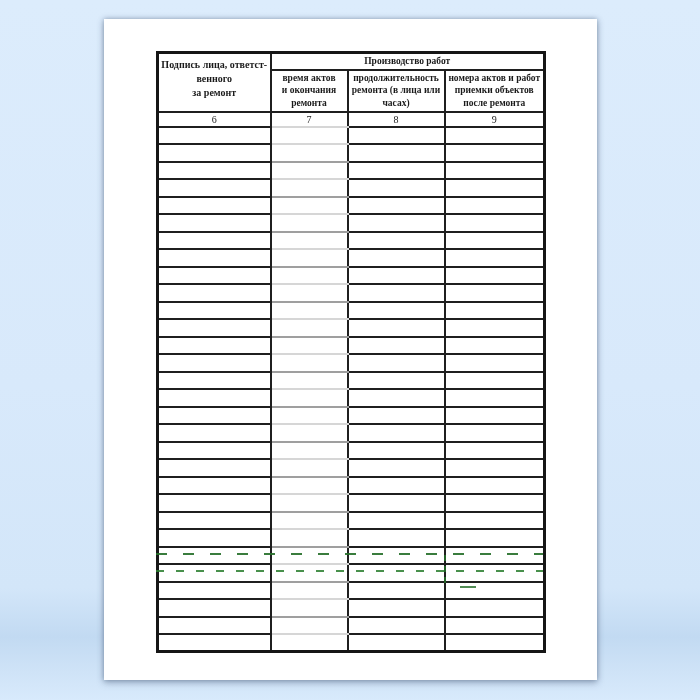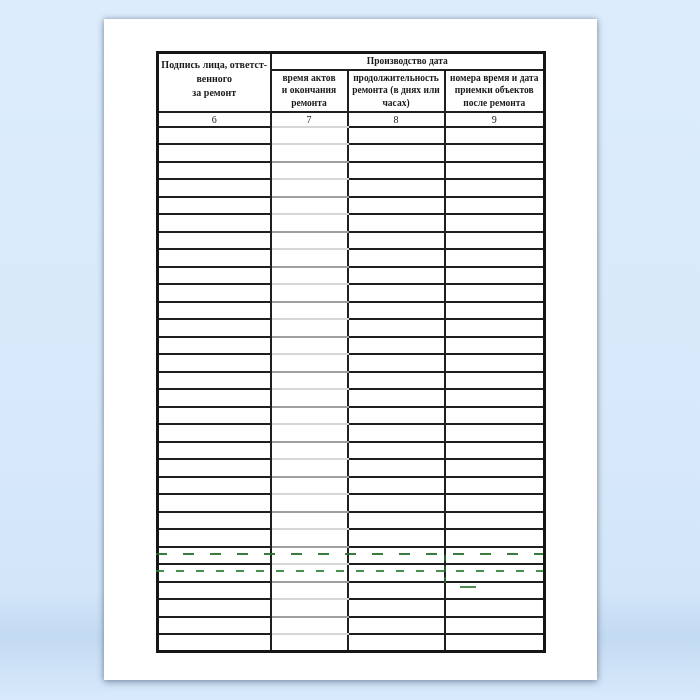--- a/index.html
+++ b/index.html
@@ -61,30 +61,30 @@
         <col class="c6">
           <col class="c7">
           <col class="c8">
           <col class="c9">
       </colgroup>
       <thead>
         <tr class="hrow1">
           <th rowspan="2" class="th-col6">Подпись лица, ответст-
 венного
 за ремонт</th>
-          <th colspan="3" class="th-group">Производство дата</th>
+          <th colspan="3" class="th-group">Производство работ</th>
         </tr>
         <tr class="hrow2">
           <th>время актов
 и окончания
 ремонта</th>
           <th>продолжительность
-ремонта (в днях или
+ремонта (в лица или
 часах)</th>
-          <th>номера время и дата
+          <th>номера актов и работ
 приемки объектов
 после ремонта</th>
         </tr>
         <tr class="numrow">
           <td>6</td>
           <td class="c7f light">7</td>
           <td>8</td>
           <td>9</td>
         </tr>
       </thead>

